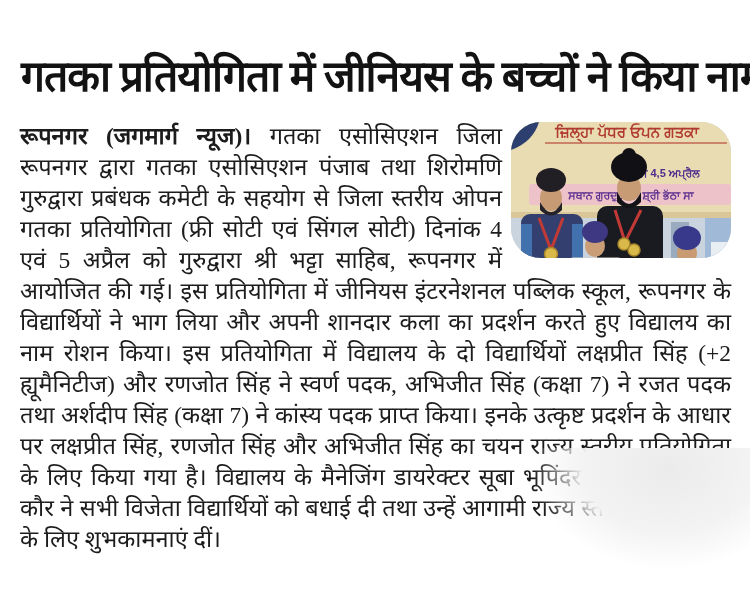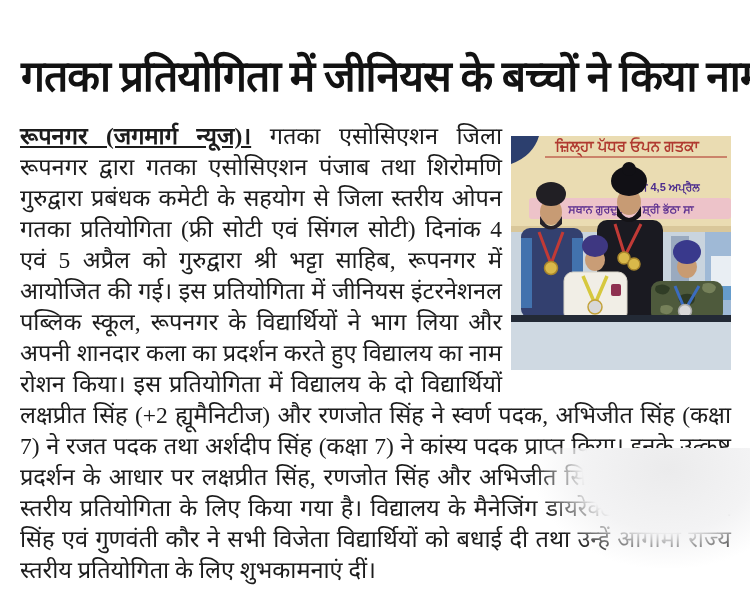--- a/index.html
+++ b/index.html
@@ -13,24 +13,24 @@
     font-size:43px;font-weight:700;color:#121212;line-height:1.25;
     letter-spacing:-1px;white-space:nowrap;
     transform:scaleX(0.99);transform-origin:left;
   }
   .article{
     position:absolute;left:20px;top:121px;width:711px;
     font-size:23.5px;line-height:31px;color:#1c1c1c;
     text-align:justify;
   }
   .article p{margin:0;}
-  .dateline{font-weight:700;text-decoration:underline;}
+  .dateline{font-weight:700;}
   .photo-wrap{
-    float:right;width:220px;height:234px;margin:15px 0 6px 9px;
-    position:relative;background:#cfd9e2;overflow:hidden;
+    float:right;width:220px;height:136px;margin:1px 0 6px 9px;
+    position:relative;background:#cfd9e2;overflow:hidden;border-radius:30px;
   }
   .photo-wrap svg{display:block;}
   .corner-shade{
     position:absolute;right:0px;bottom:42px;width:215px;height:120px;
     background:radial-gradient(ellipse at 62% 18%, #ebebec 0%, #f3f3f4 45%, rgba(255,255,255,0) 72%);
     pointer-events:none;
   }
   .gurmukhi{font-family:"Liberation Sans","DejaVu Sans",sans-serif;font-weight:700;}
 </style>
 </head>

